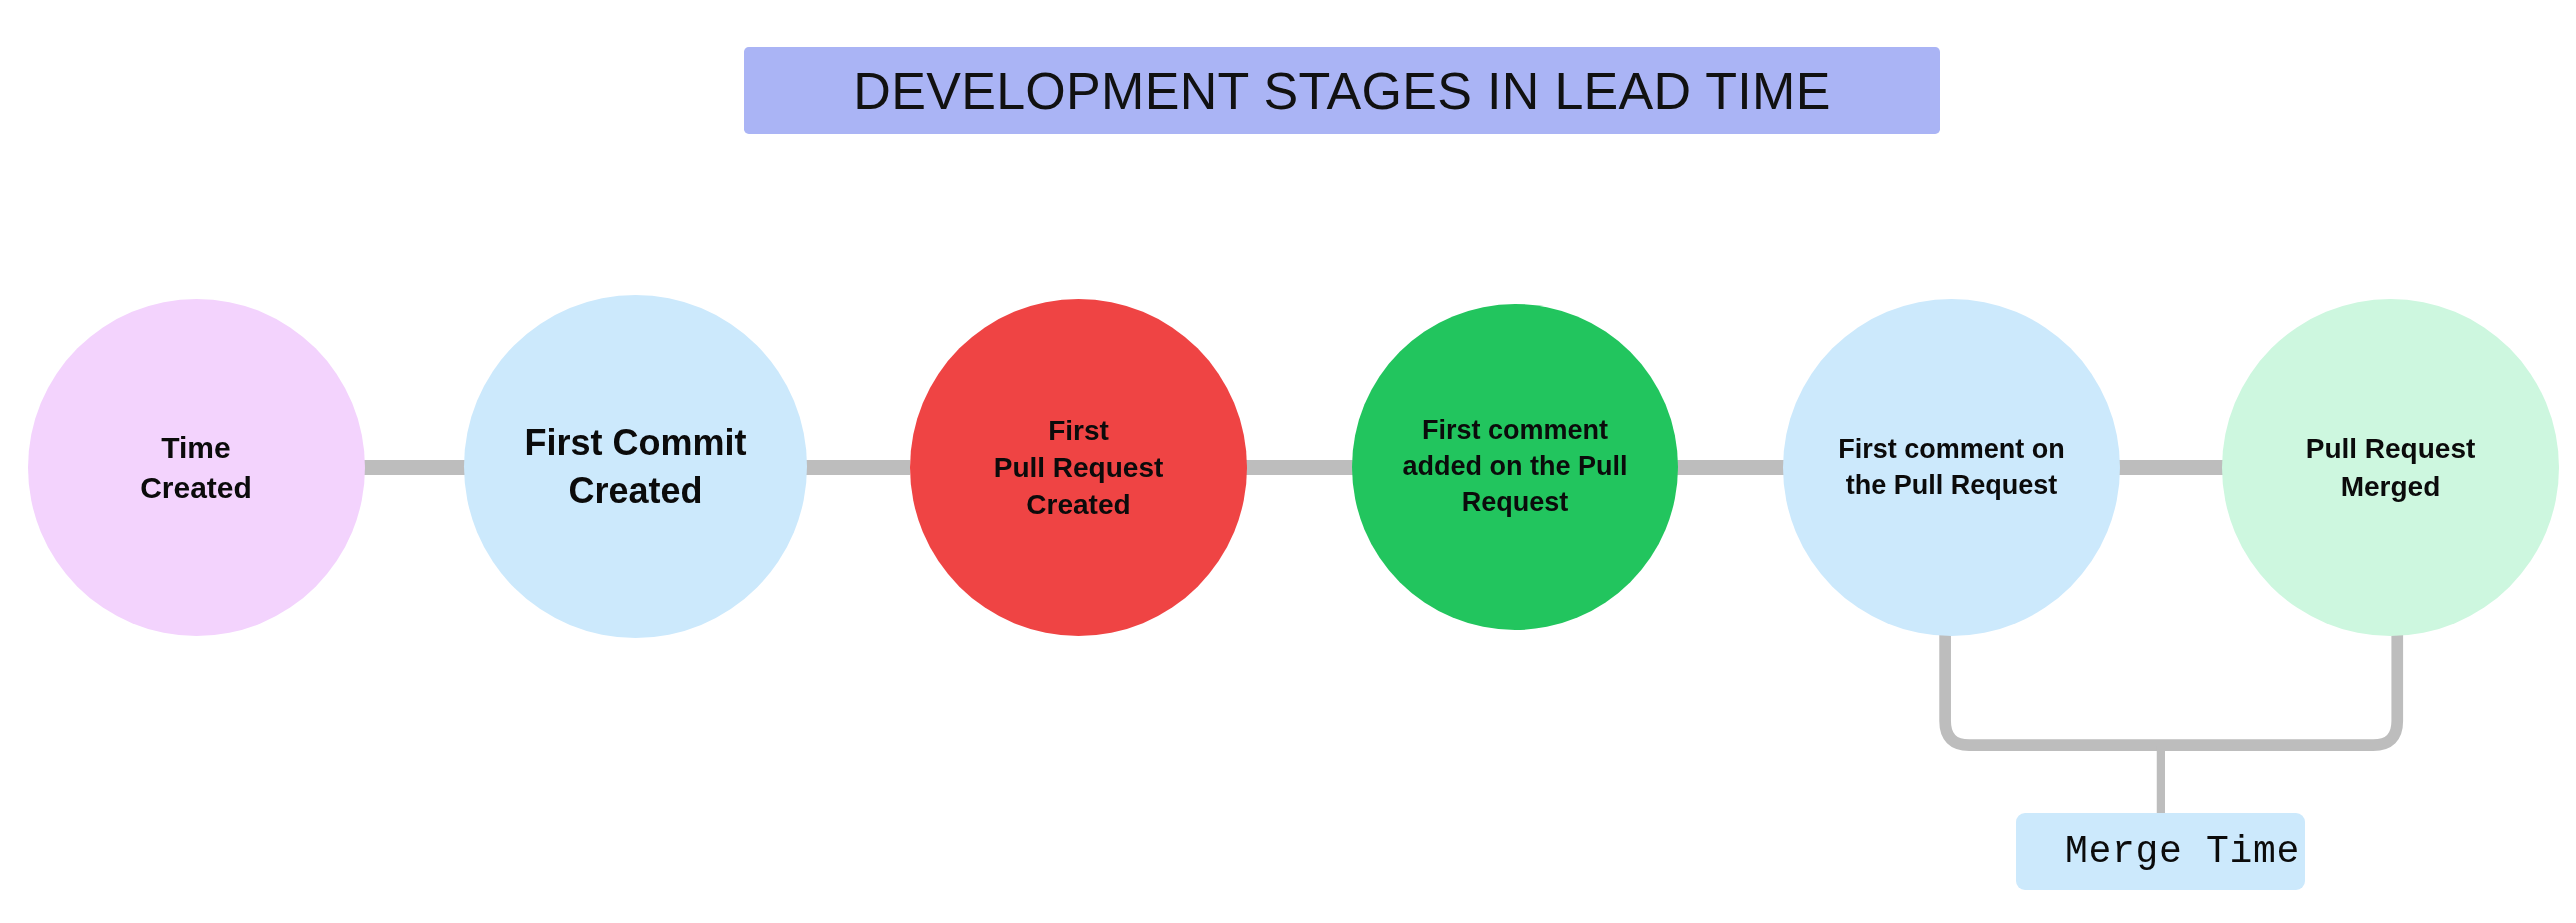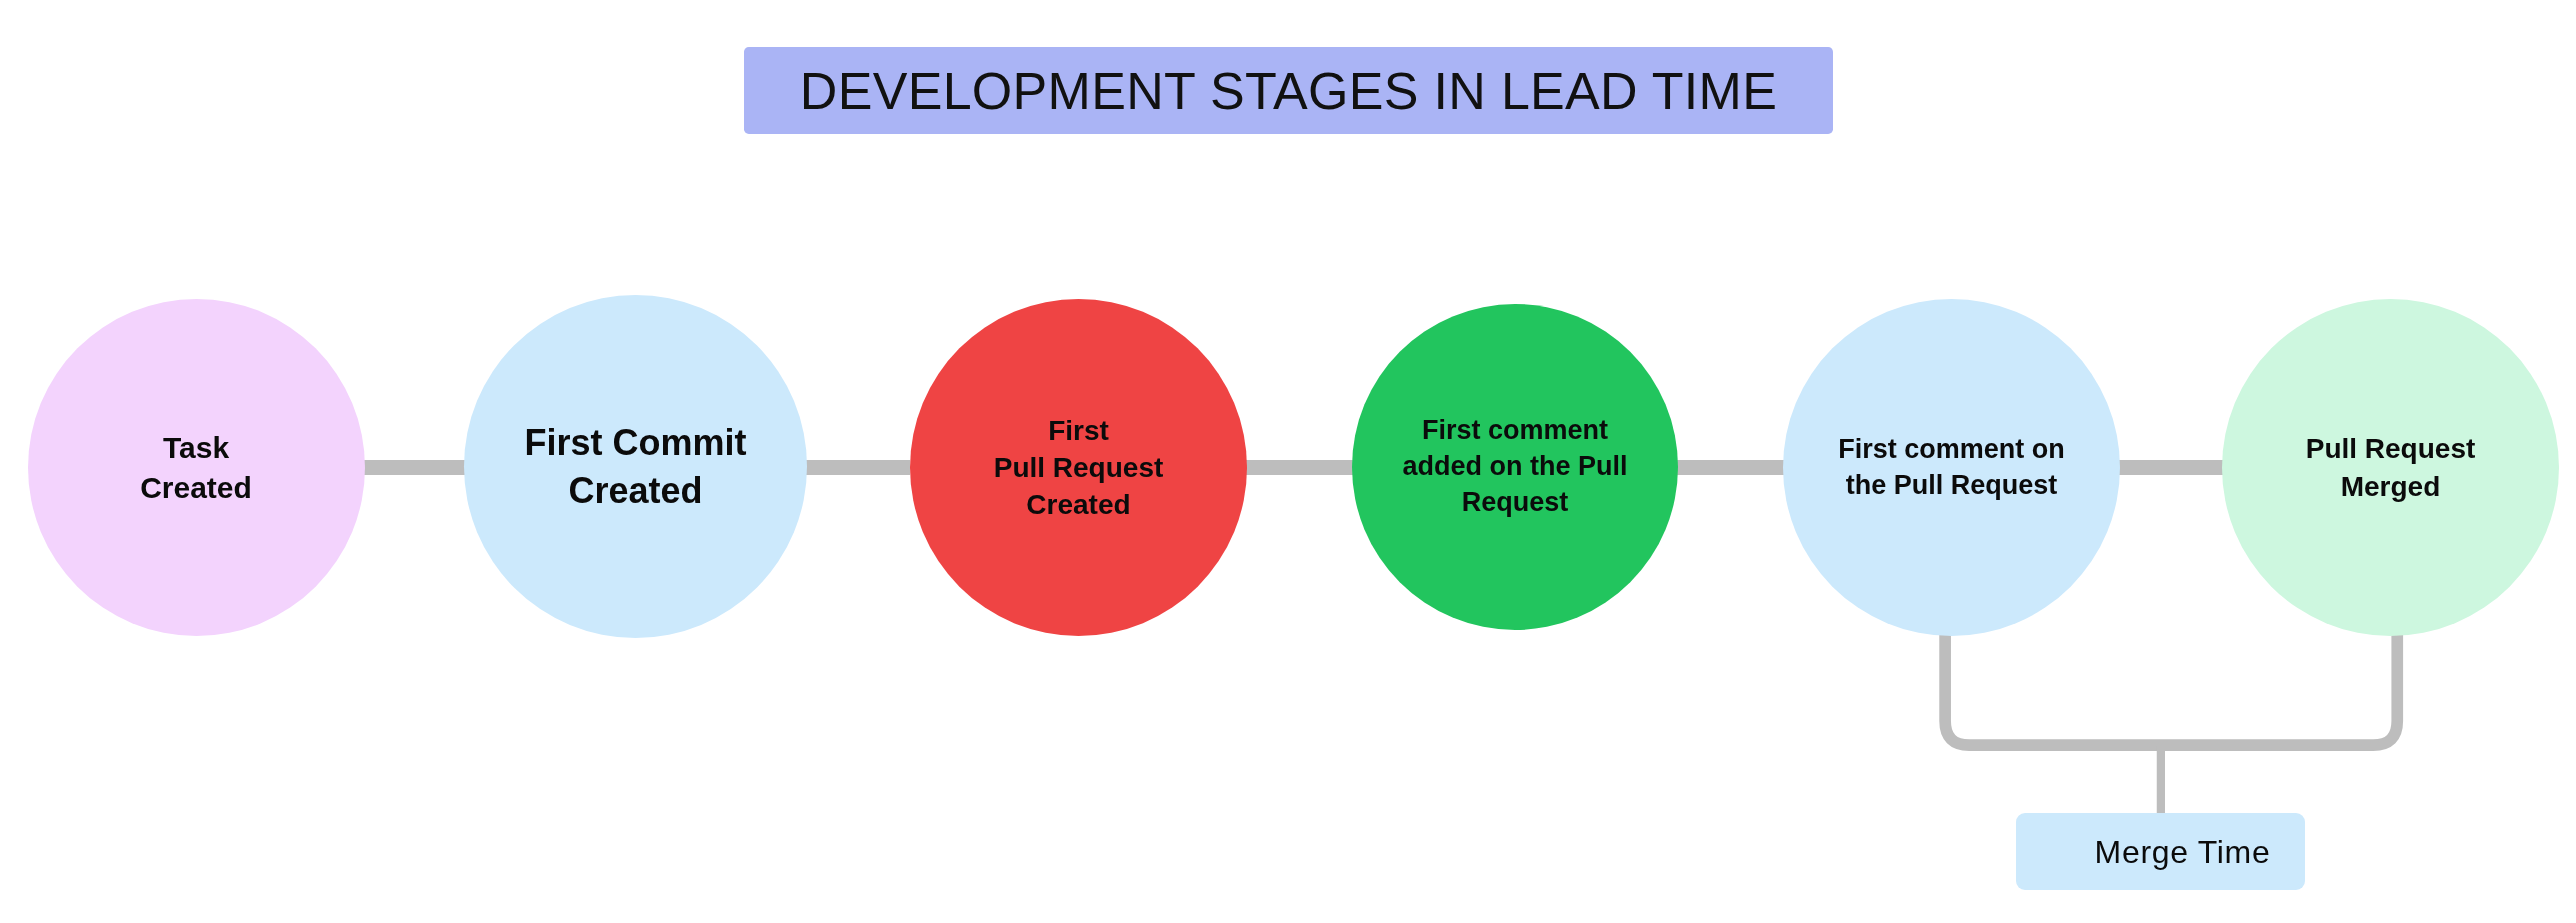--- a/index.html
+++ b/index.html
@@ -18,21 +18,21 @@
     width: 2576px;
     height: 923px;
     background: #ffffff;
   }
 
   
   #title-banner {
     position: absolute;
     left: 744px;
     top: 47px;
-    width: 1089px;
+    width: 1196px;
     height: 87px;
     background: #aab4f5;
     border-radius: 4.8px;
     display: flex;
     align-items: center;
     justify-content: center;
   }
   #title-text {
     font-family: "Liberation Sans", sans-serif;
     font-size: 52px;
@@ -90,22 +90,22 @@
     width: 289px;
     height: 77px;
     background: #cce9fc;
     border-radius: 9px;
     display: flex;
     align-items: center;
     justify-content: center;
     z-index: 4;
   }
   #merge-time-text {
-    font-family: Liberation Sans, sans-serif;
-    font-size: 32px;
+    font-family: Liberation Mono, monospace;
+    font-size: 38px;
     font-weight: 400;
     color: #0b0b0b;
     line-height: 1;
     letter-spacing: 0.7px;
     white-space: nowrap;
     margin-left: 44px;
   }
 </style>
 </head>
 <body>
@@ -116,21 +116,21 @@
     <span id="title-text">DEVELOPMENT STAGES IN LEAD TIME</span>
   </div>
 
   <div class="connector-bar" style="left:360px; top:460px; width:110px;"></div>
   <div class="connector-bar" style="left:804px; top:460px; width:106px;"></div>
   <div class="connector-bar" style="left:1243px; top:460px; width:110px;"></div>
   <div class="connector-bar" style="left:1675px; top:460px; width:110px;"></div>
   <div class="connector-bar" style="left:2116px; top:460px; width:110px;"></div>
 
   <div class="stage-circle" style="left:27.5px; top:299px; width:337px; height:337px; background:#f3d3fd;">
-    <span class="stage-label" style="font-size:30px;">Task
+    <span class="stage-label" style="font-size:30px;">Time
 Created</span>
   </div>
 
   <div class="stage-circle" style="left:464px; top:295px; width:343px; height:343px; background:#cce9fc;">
     <span class="stage-label" style="font-size:36px;">First Commit
 Created</span>
   </div>
 
   <div class="stage-circle" style="left:910px; top:299px; width:337px; height:337px; background:#ef4444;justify-content:center;">
     <span class="stage-label" style="font-size:28px;">First

